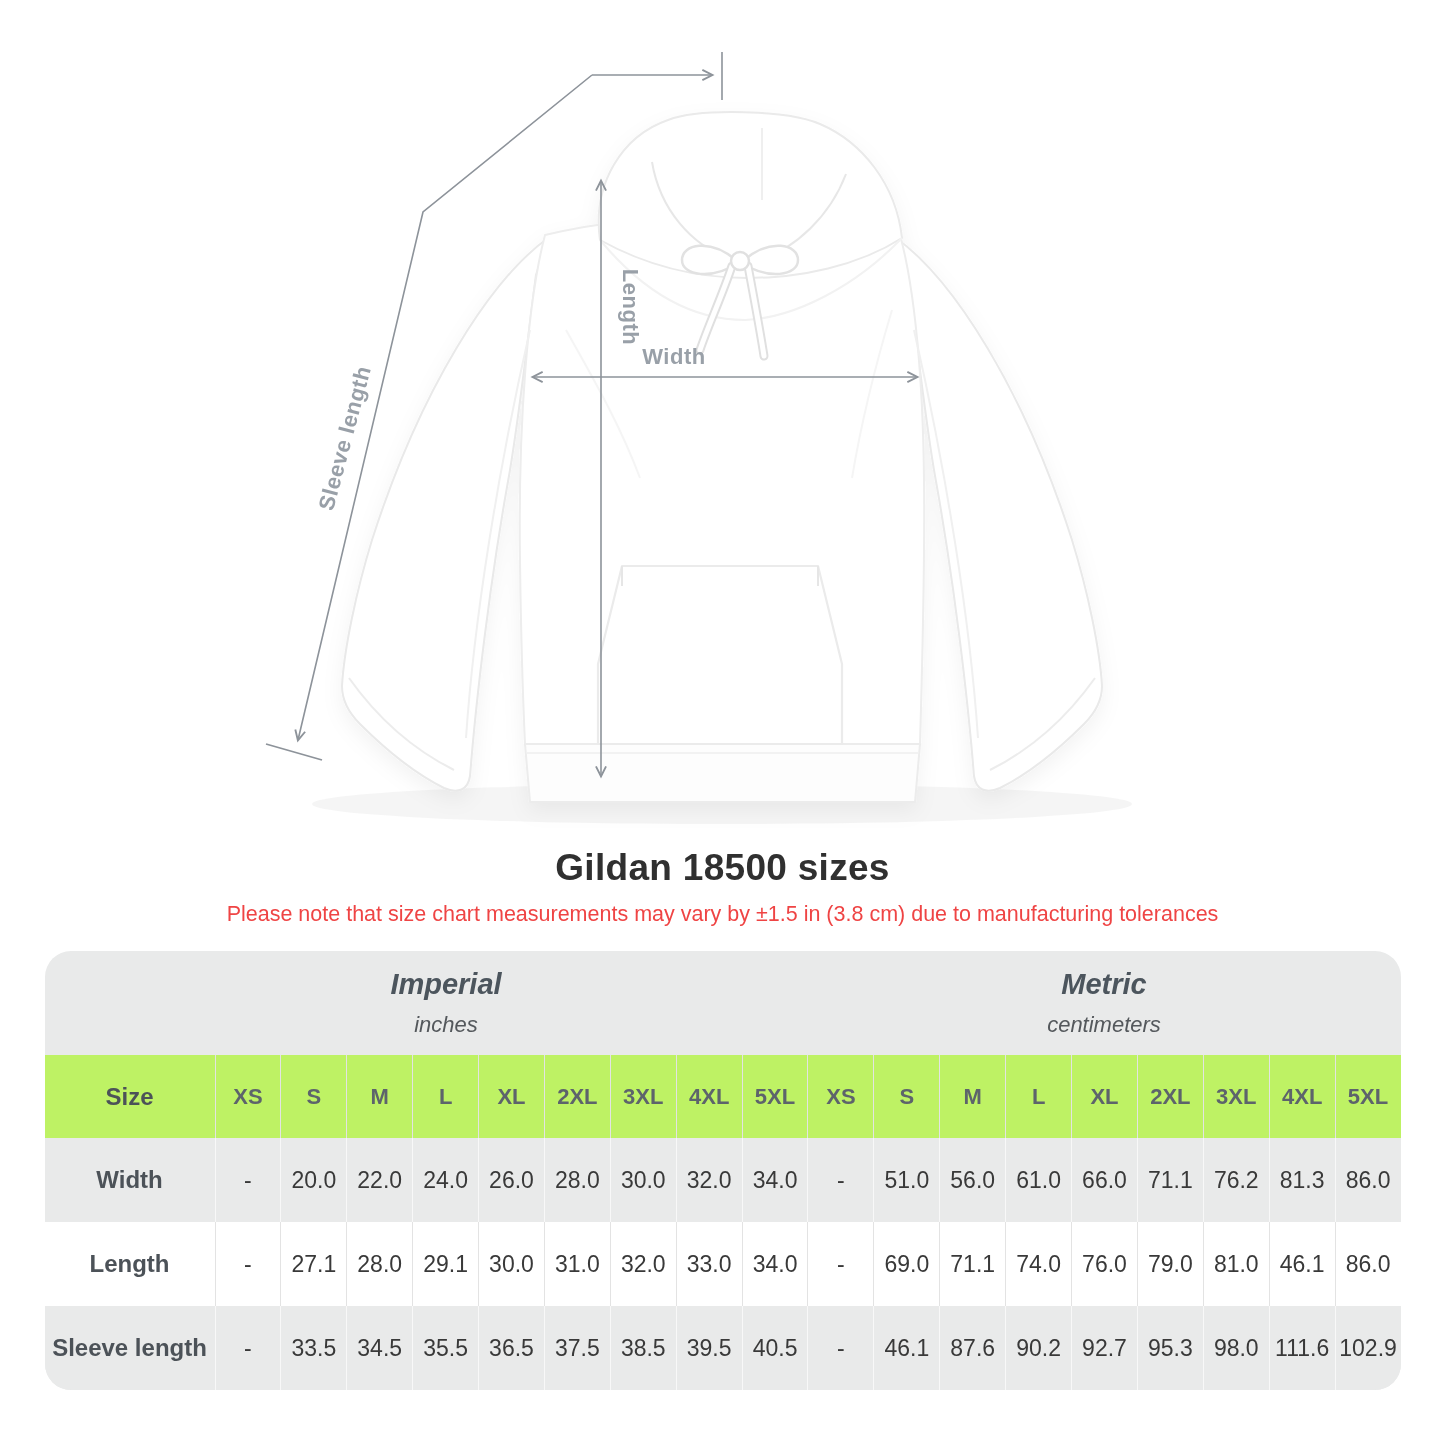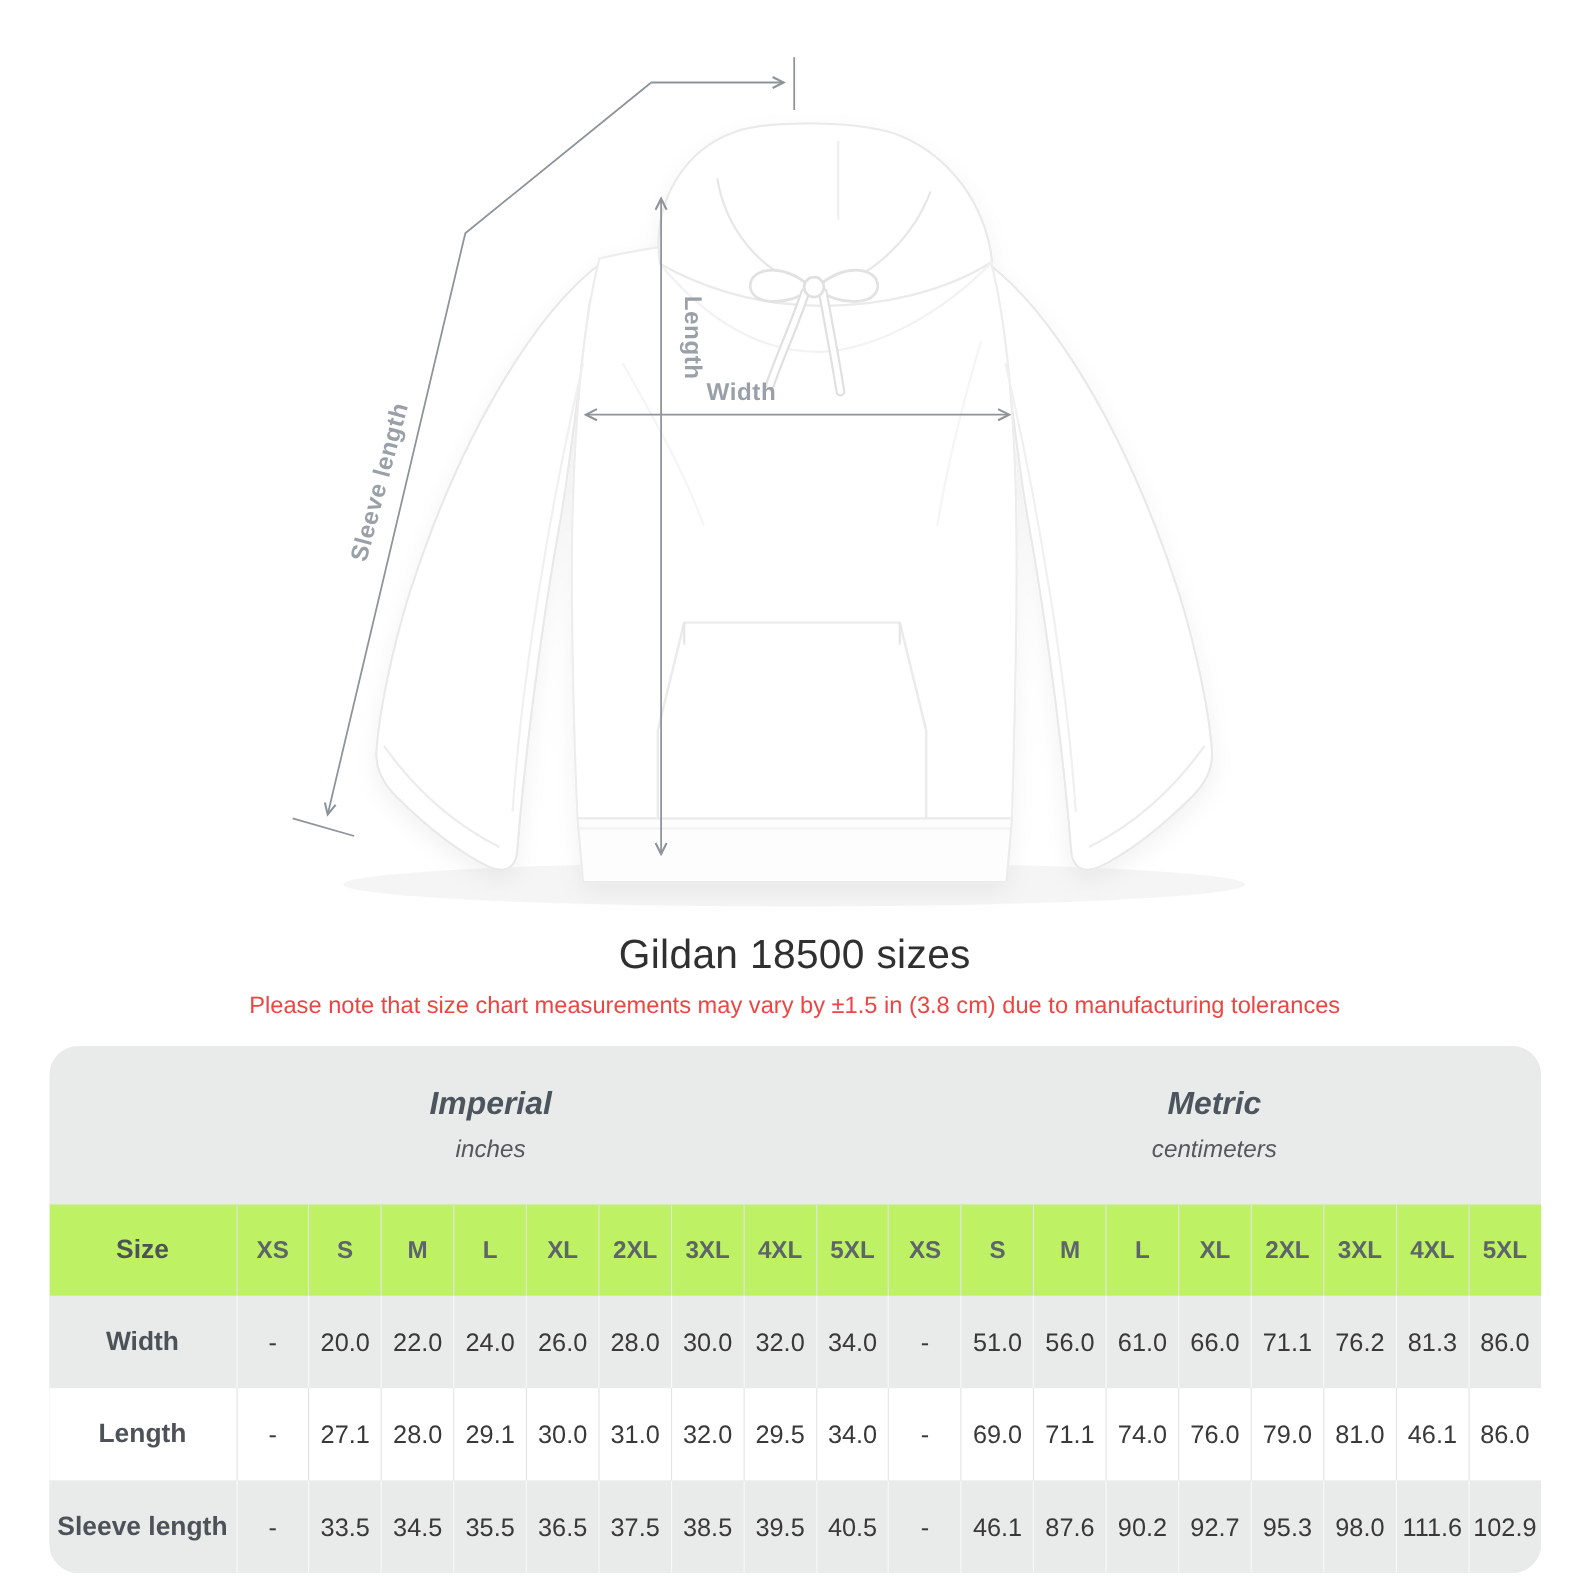--- a/index.html
+++ b/index.html
@@ -5,31 +5,31 @@
   html,body{margin:0;padding:0;}
   body{
     width:1445px;height:1445px;background:#ffffff;
     font-family:"Liberation Sans", sans-serif;
     overflow:hidden;
   }
   .diagram{position:relative;width:1445px;height:845px;}
   .diagram svg{display:block;}
   h1.title{
     margin:2px 0 0;text-align:center;
-    font-size:37px;font-weight:normal;color:#303030;letter-spacing:.3px;
+    font-size:37px;font-weight:bold;color:#303030;letter-spacing:.3px;
   }
   p.note{
     margin:13px 0 0;text-align:center;
     font-size:21.5px;color:#ef4444;
   }
   .size-table{
     width:1356px;margin:24px auto 0;background:#e9eaea;
     border-radius:26px;overflow:hidden;
   }
-  .units-row{display:grid;grid-template-columns:763px 593px;height:144px;align-items:center;}
+  .units-row{display:grid;grid-template-columns:763px 593px;height:104px;align-items:center;}
   .unit-group{text-align:center;}
   .unit-group--imperial{padding-left:40px;}
   .unit-title{font-size:29px;font-weight:bold;font-style:italic;color:#4c555d;}
   .unit-sub{margin-top:11px;font-size:22px;font-style:italic;color:#54585c;}
   .grid-row{display:grid;grid-template-columns:170px repeat(18,1fr);}
   .header-row{background:#bef264;height:83px;}
   .data-row{height:84px;}
   .row-white{background:#ffffff;}
   .row-gray{background:#e9eaea;}
   .cell{display:flex;align-items:center;justify-content:center;}
@@ -204,21 +204,21 @@
       </div>
       <div class="grid-row data-row row-white">
         <div class="cell label-cell">Length</div>
         <div class="cell value-cell">-</div>
         <div class="cell value-cell">27.1</div>
         <div class="cell value-cell">28.0</div>
         <div class="cell value-cell">29.1</div>
         <div class="cell value-cell">30.0</div>
         <div class="cell value-cell">31.0</div>
         <div class="cell value-cell">32.0</div>
-        <div class="cell value-cell">29.5</div>
+        <div class="cell value-cell">33.0</div>
         <div class="cell value-cell">34.0</div>
         <div class="cell value-cell">-</div>
         <div class="cell value-cell">69.0</div>
         <div class="cell value-cell">71.1</div>
         <div class="cell value-cell">74.0</div>
         <div class="cell value-cell">76.0</div>
         <div class="cell value-cell">79.0</div>
         <div class="cell value-cell">81.0</div>
         <div class="cell value-cell">46.1</div>
         <div class="cell value-cell">86.0</div>

